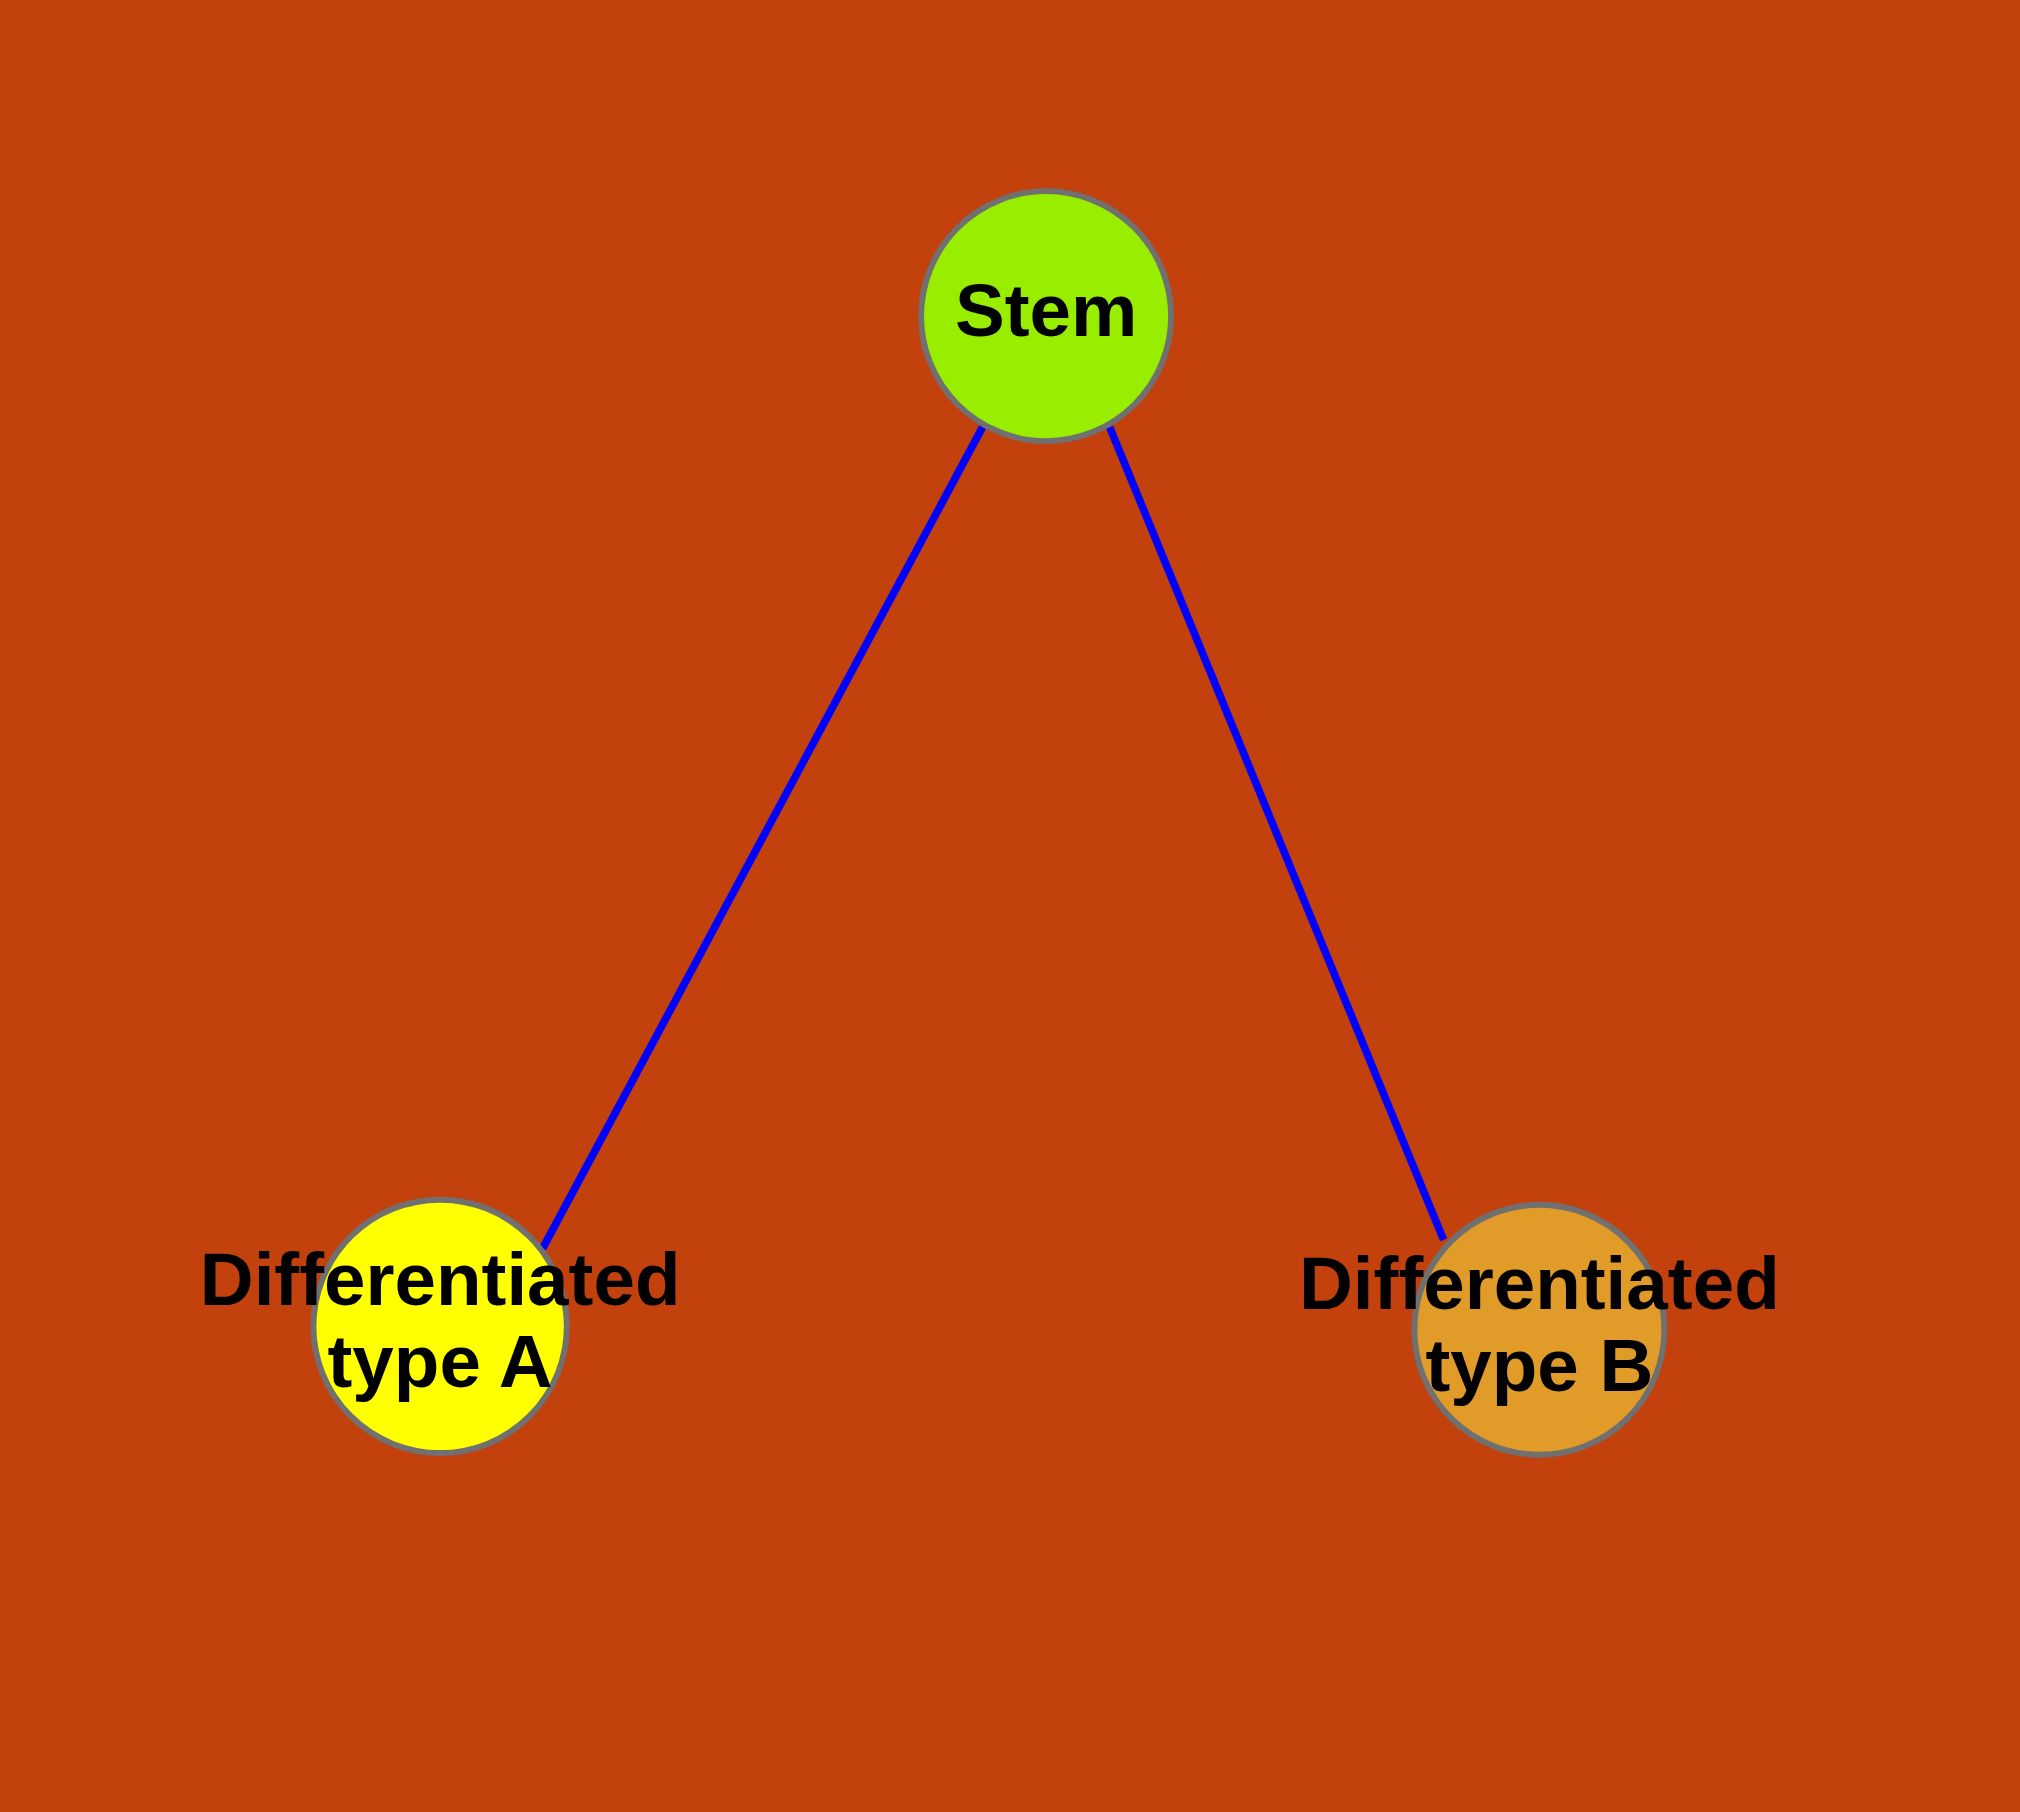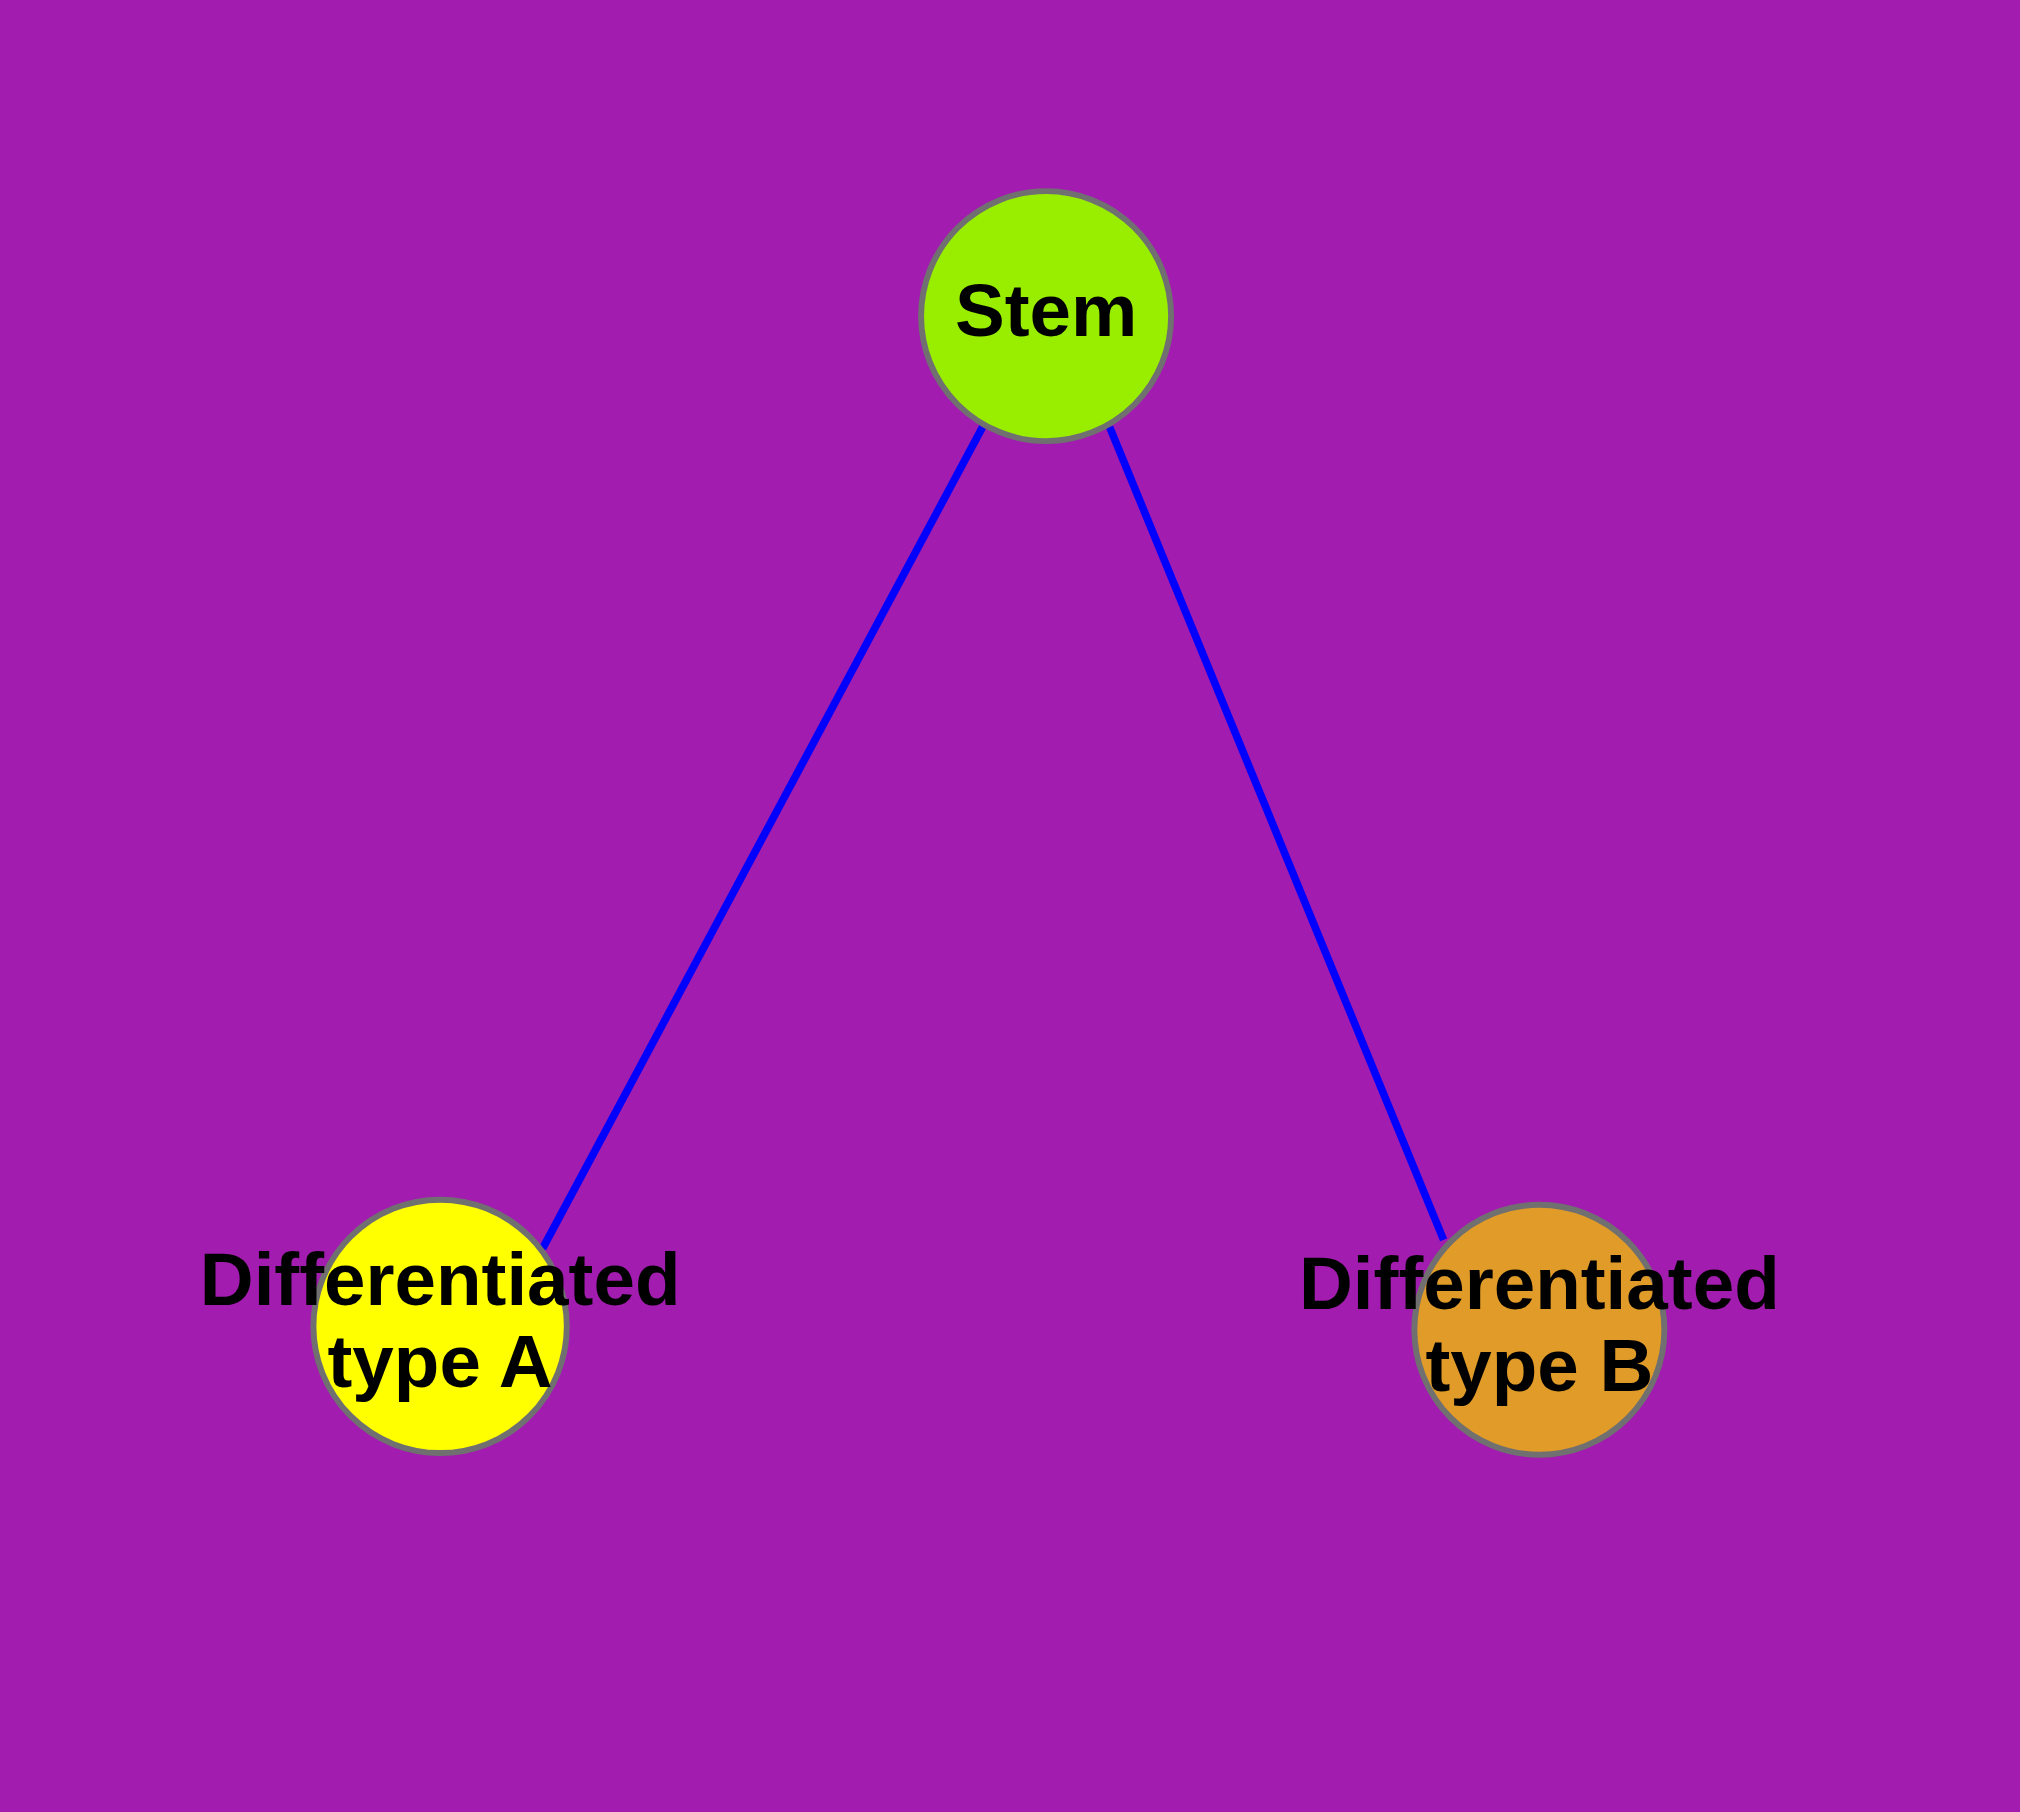--- a/index.html
+++ b/index.html
@@ -32,21 +32,21 @@
     text-anchor: middle;
     white-space: pre;
   }
   .edge-line {
     stroke-linecap: butt;
   }
 </style>
 </head>
 <body>
 
-<div id="canvas" style="width: 2021px; height: 1812px; background: #a21caf;">
+<div id="canvas" style="width: 2021px; height: 1812px; background: #c2410c;">
   <svg id="graph-svg" viewBox="0 0 2384 2138" xmlns="http://www.w3.org/2000/svg">
     <g id="edges-layer">
         <line x1="1159" y1="504" x2="640" y2="1473" stroke="#0000ff" stroke-width="9" class="edge-line"></line>
         <line x1="1309" y1="504" x2="1703" y2="1463" stroke="#0000ff" stroke-width="9" class="edge-line"></line>
       </g>
     <g id="nodes-layer">
         <circle cx="1234" cy="373" r="147.5" fill="#99ee00" stroke="#707070" stroke-width="7"></circle>
         <circle cx="519" cy="1565" r="149.5" fill="#ffff00" stroke="#707070" stroke-width="7"></circle>
         <circle cx="1816" cy="1569" r="147.5" fill="#e09b28" stroke="#707070" stroke-width="7"></circle>
       </g>

